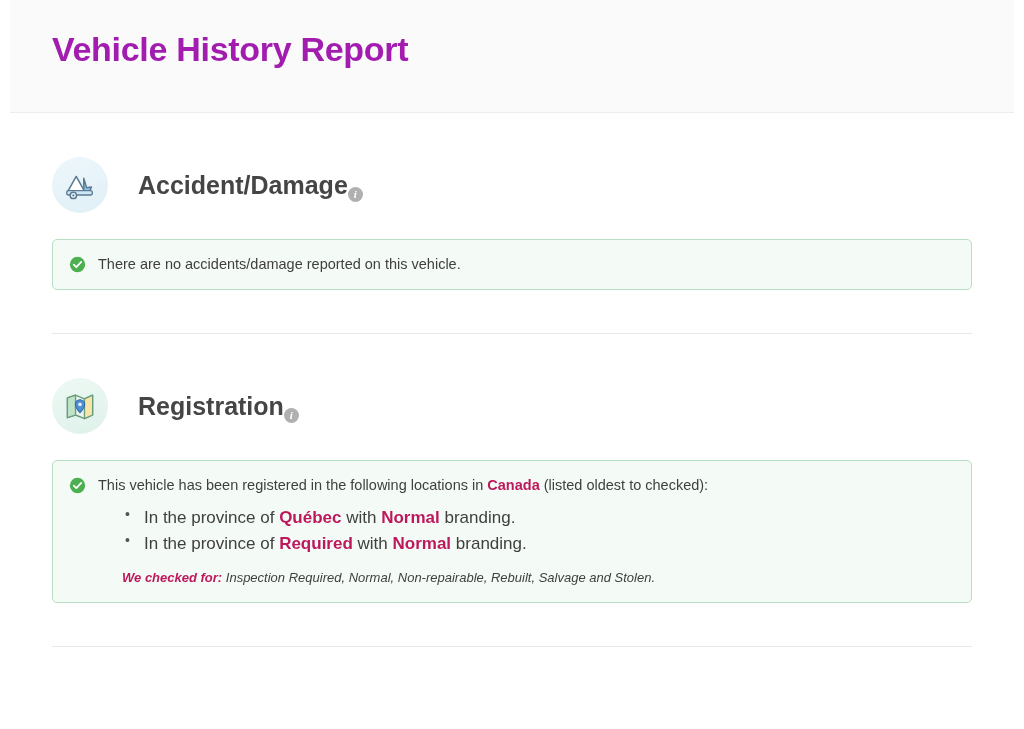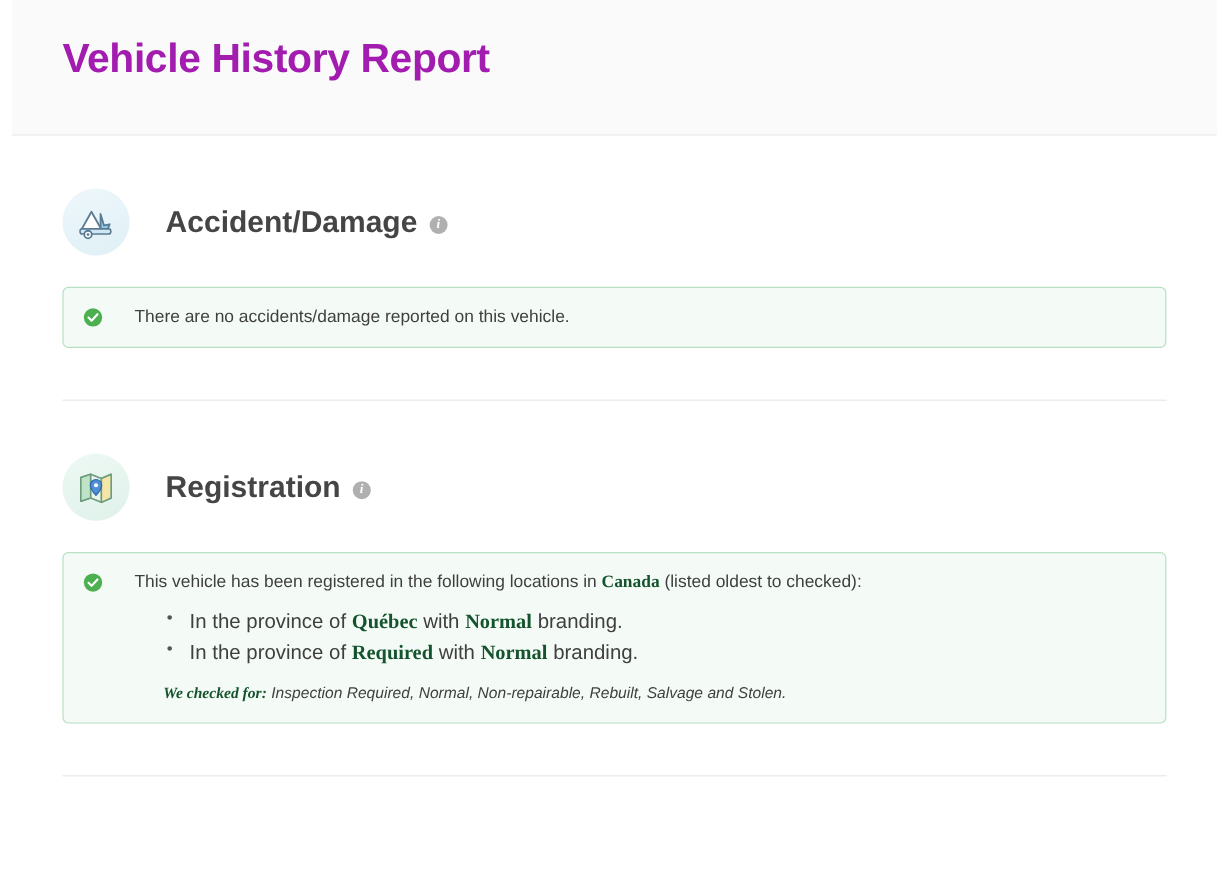--- a/index.html
+++ b/index.html
@@ -75,22 +75,21 @@
   }
   .section-icon.reg {
     background: linear-gradient(160deg, #eef9f4 0%, #dff1ea 100%);
   }
   .section-title {
     font-size: 25px;
     font-weight: bold;
     color: #454545;
     margin-left: 16px;
     display: flex;
-    align-items: center;
-    gap: 10px;
+    align-items: flex-end;
   }
   .info-icon {
     display: inline-flex;
     align-items: center;
     justify-content: center;
     width: 15px;
     height: 15px;
     border-radius: 50%;
     background: #b0b0b0;
     color: #ffffff;
@@ -104,35 +103,35 @@
     cursor: pointer;
   }
   
   .alert {
     margin-top: 26px;
     border: 1px solid #b7dfc2;
     background: #f4fbf6;
     border-radius: 5px;
     padding: 14px 16px 14px 16px;
     display: flex;
-    gap: 26px;
+    gap: 12px;
     box-sizing: border-box;
   }
   .check-icon {
     flex: 0 0 auto;
     width: 17px;
     height: 17px;
     margin-top: 2px;
   }
   .alert-body {
     font-size: 14.5px;
     color: #3f3f3f;
     line-height: 1.45;
   }
-  .alert-body b { font-weight: bold; color: #14532d; font-family: Liberation Serif, serif; }
+  .alert-body b { font-weight: bold; color: #be185d; }
   .bullets {
     list-style: none;
     margin: 9px 0 0 0;
     padding: 0 0 0 24px;
   }
   .bullets li {
     position: relative;
     padding-left: 22px;
     font-size: 17px;
     line-height: 1.55;

